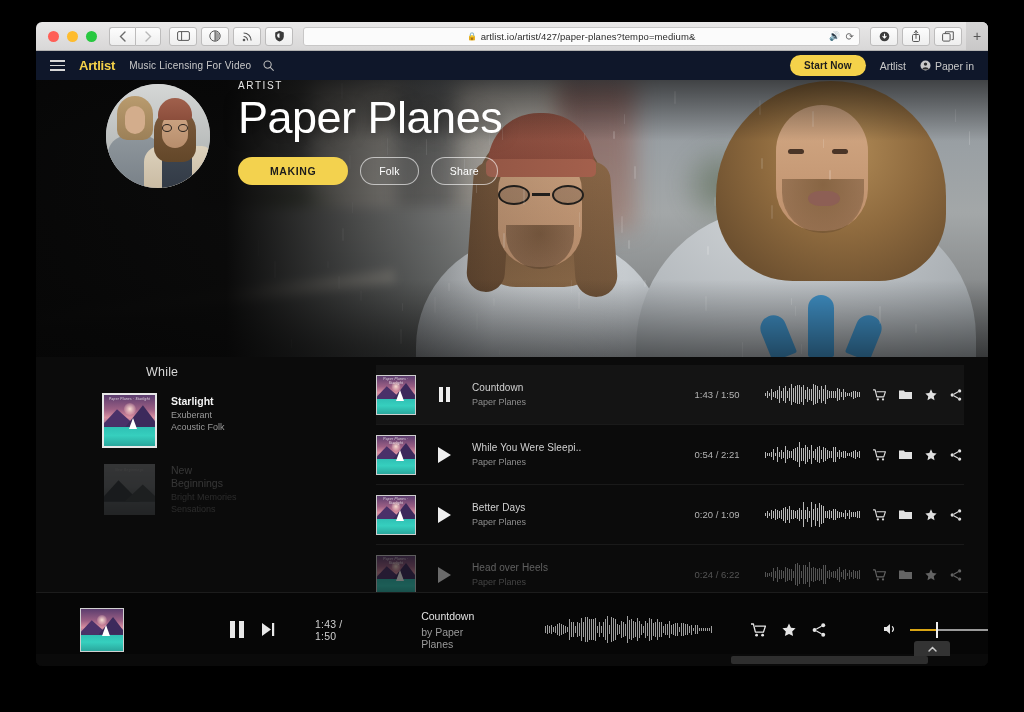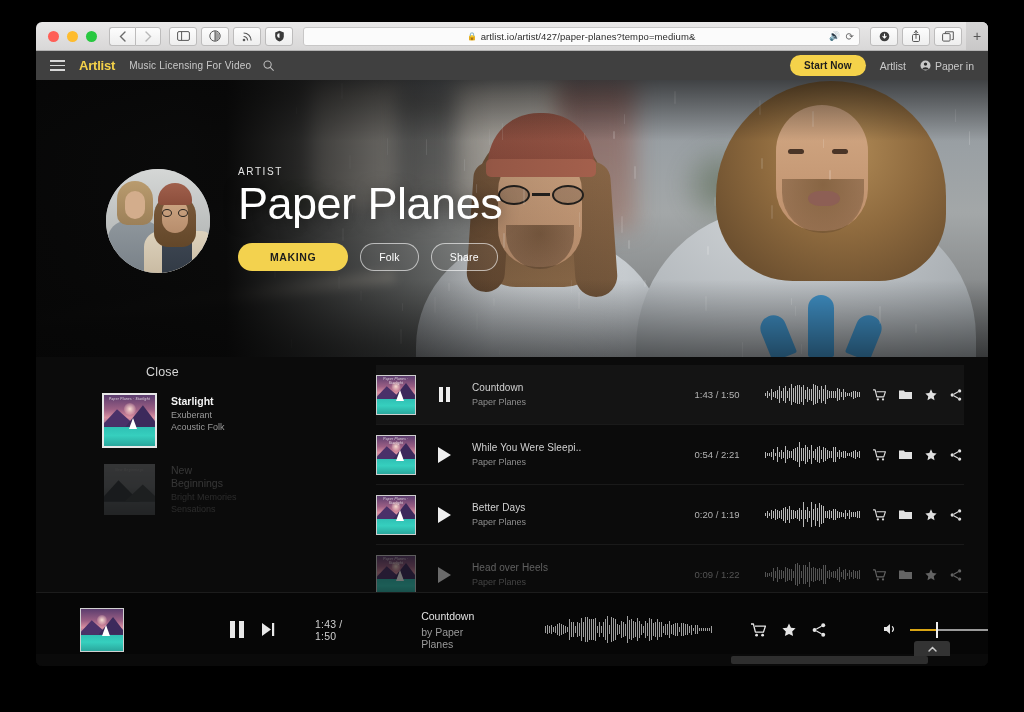--- a/index.html
+++ b/index.html
@@ -80,21 +80,21 @@
     display: flex; align-items: center; justify-content: center;
     color: #555; font-size: 14px;
     margin-left: 4px; margin-right: -8px;
   }
 
   
   #site { position: relative; width: 952px; height: 615px; background: #0b0b0b; overflow: hidden; }
 
   
   #site-nav {
-    height: 29px; background: #404040;
+    height: 29px; background: #0f172a;
     display: flex; align-items: center;
     padding: 4px 14px;
     position: relative; z-index: 5;
   }
   #hamburger { width: 15px; display: flex; flex-direction: column; gap: 3px; margin-right: 14px; cursor: pointer; }
   #hamburger i { display: block; height: 1.5px; background: #d8d8d8; }
   #logo { color: #f5d24a; font-weight: bold; font-size: 13px; letter-spacing: -.2px; margin-right: 14px; }
   #tagline { color: #c9c9c9; font-size: 10px; letter-spacing: .2px; margin-right: 12px; }
   #nav-search { color: #b9b9b9; font-size: 11px; display: flex; align-items: center;}
   #nav-right { margin-left: auto; display: flex; align-items: center; gap: 14px; }
@@ -220,21 +220,21 @@
   #hero-shade {
     position:absolute; inset:0;
     background:
       linear-gradient(to right, rgba(6,6,6,.99) 0%, rgba(6,6,6,.97) 20%, rgba(10,10,10,.55) 34%, rgba(10,10,10,.12) 48%, rgba(10,10,10,0) 62%),
       linear-gradient(to bottom, rgba(0,0,0,.55) 0%, rgba(0,0,0,0) 22%, rgba(0,0,0,0) 72%, rgba(0,0,0,.5) 100%);
   }
 
   
   #hero-content {
     position: absolute; left: 0; top: 0; width: 100%; height: 100%;
-    display: flex; align-items: center; padding-left: 70px; z-index: 3;
+    display: flex; align-items: flex-start; padding-left: 70px; z-index: 3;
   }
   #artist-avatar {
     width: 104px; height: 104px; border-radius: 50%;
     overflow: hidden; position: relative; flex: 0 0 auto;
     background: #b9bcbe; margin-top: 4px;
   }
   #artist-avatar .wall { position:absolute; inset:0; background: linear-gradient(#d5d7d6,#b9bcbb 60%, #9fa3a2);}
   #artist-avatar .p1-hair { position:absolute; left:11px; top:12px; width:36px; height:44px;
      background: linear-gradient(#b99b6e,#9c8058); border-radius: 18px 18px 10px 10px;}
   #artist-avatar .p1-face { position:absolute; left:19px; top:22px; width:20px; height:28px;
@@ -654,21 +654,21 @@
             <button class="hero-btn">Share</button>
           </div>
         </div>
       </div>
 
     </div>
 
     <div id="content">
 
       <div id="albums-col">
-        <div id="albums-title">Close</div>
+        <div id="albums-title">While</div>
         <div id="albums-list">
             <div class="album-row active">
               <div class="album-thumb">
                 <span class="art-starlight">
                   <i class="sun"></i>
                   <i class="mtn1"></i>
                   <i class="mtn2"></i>
                   <i class="sea"></i>
                   <i class="boat"></i>
                   <i class="cap">Paper Planes · Starlight</i>
@@ -909,21 +909,21 @@
                 <i class="cap">Paper Planes · Starlight</i>
               </span>
             </div>
             <div class="track-play">
               <span class="play-tri"></span>
             </div>
             <div class="track-info">
               <div class="track-title">Better Days</div>
               <div class="track-artist">Paper Planes</div>
             </div>
-            <div class="track-time">0:20 / 1:19</div>
+            <div class="track-time">0:20 / 1:09</div>
             <div class="wave">
               <i style="height: 2.3px;"></i>
               <i style="height: 7.7px;"></i>
               <i style="height: 3.4px;"></i>
               <i style="height: 9.8px;"></i>
               <i style="height: 7.1px;"></i>
               <i style="height: 11.6px;"></i>
               <i style="height: 9.2px;"></i>
               <i style="height: 7.2px;"></i>
               <i style="height: 8.9px;"></i>
@@ -1006,21 +1006,21 @@
                 <i class="cap">Paper Planes · Starlight</i>
               </span>
             </div>
             <div class="track-play">
               <span class="play-tri"></span>
             </div>
             <div class="track-info">
               <div class="track-title">Head over Heels</div>
               <div class="track-artist">Paper Planes</div>
             </div>
-            <div class="track-time">0:09 / 1:22</div>
+            <div class="track-time">0:24 / 6:22</div>
             <div class="wave">
               <i style="height: 5.5px;"></i>
               <i style="height: 4px;"></i>
               <i style="height: 3.2px;"></i>
               <i style="height: 4.6px;"></i>
               <i style="height: 13.9px;"></i>
               <i style="height: 7.8px;"></i>
               <i style="height: 15.1px;"></i>
               <i style="height: 8.7px;"></i>
               <i style="height: 9.5px;"></i>

